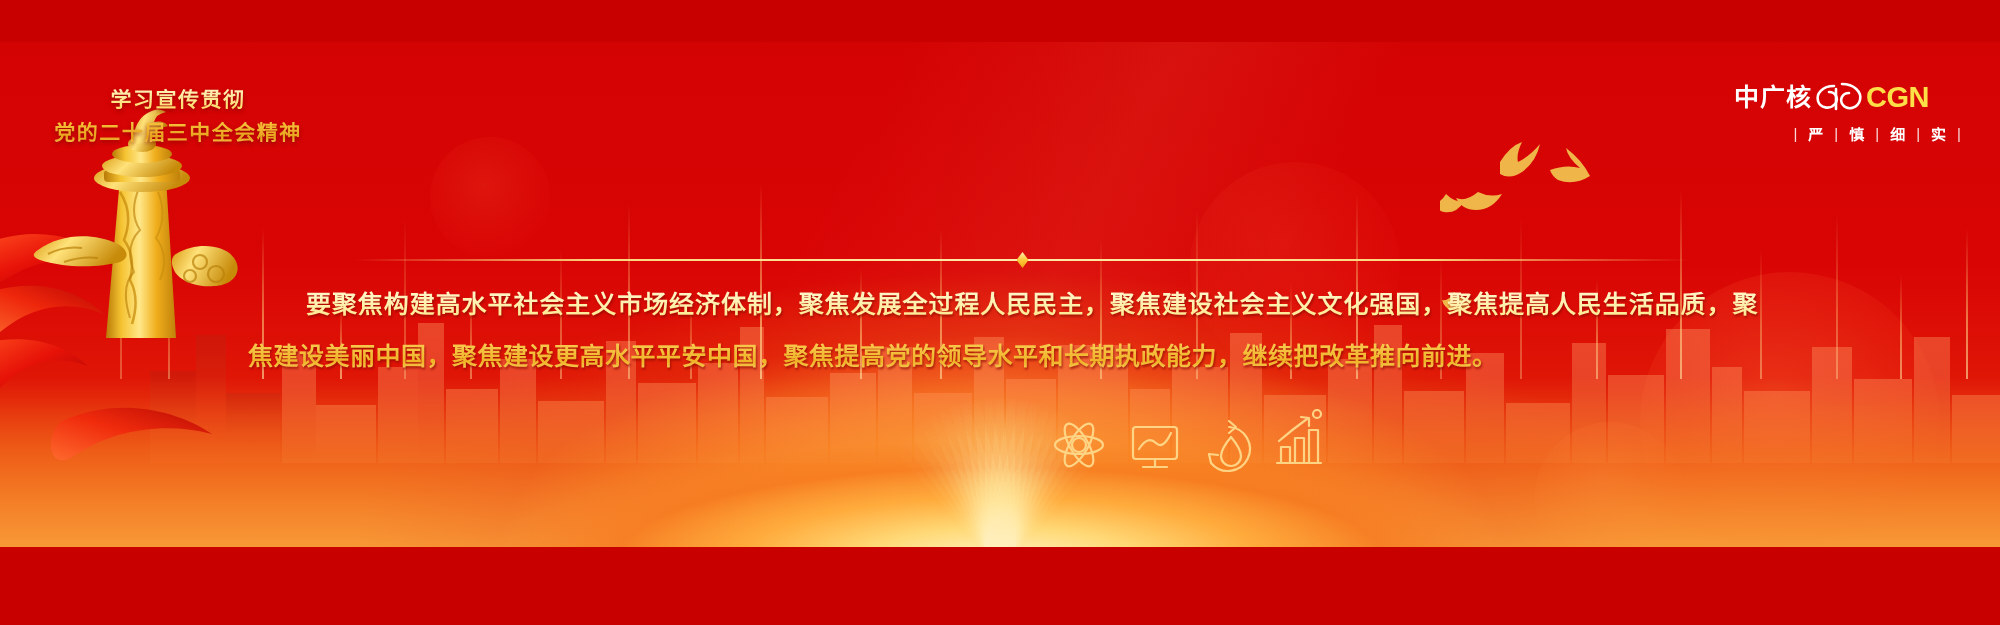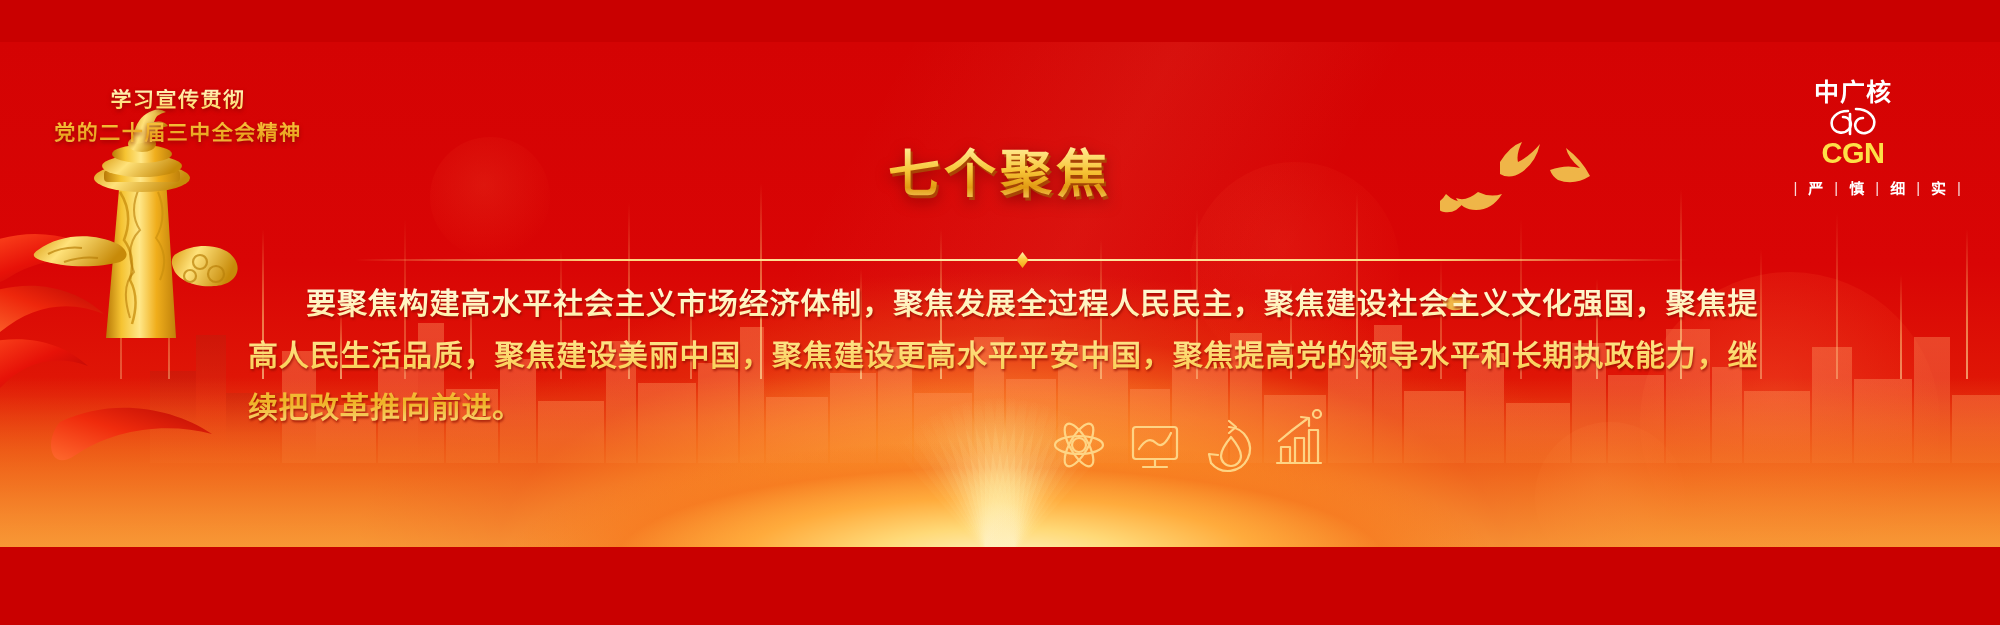--- a/index.html
+++ b/index.html
@@ -122,35 +122,34 @@
   }
   .divider .gem {
     position:absolute; left:50%; top:-6px; margin-left:-6px;
     width:12px; height:16px;
     background:linear-gradient(180deg,#fff0b4,#ffcb3f 45%,#f0a414);
     clip-path:polygon(50% 0%, 100% 50%, 50% 100%, 0% 50%);
   }
 
   .body-text {
     position:absolute; left:248px; top:236px; width:1510px;
-    font-weight:700; font-size:30px; line-height:52px;
+    font-weight:700; font-size:25px; line-height:52px;
     letter-spacing:.5px; text-align:justify;
     background:linear-gradient(180deg,#fffbe6 0%,#ffeea2 30%,#fbd35e 56%,#f0b327 80%,#ffe79c 100%);
     -webkit-background-clip:text; background-clip:text;
     color:transparent; -webkit-text-fill-color:transparent;
     filter:drop-shadow(1px 2px 1px rgba(140,10,0,.7));
     text-indent:58px;
   }
 
   
   .logo { position:absolute; right:28px; top:38px; width:238px; }
   .logo-row {
-    display:flex; align-items:center; justify-content:space-between; gap:0;
+    display:flex; align-items:center; justify-content:flex-start; gap:0;
     color:#fff;
-    flex-direction:column;
   }
   .logo-cn {
     font-size:25px; font-weight:700; letter-spacing:1px; color:#fff;
     line-height:1;
   }
   .logo-en {
     font-size:29px; font-weight:700; letter-spacing:-.5px; color:#fde047;
     line-height:1;
   }
   .logo-tag {
@@ -362,21 +361,20 @@
         <rect x="264" y="33" width="9" height="33"></rect>
         <path d="M234 44 q14 -12 28 -22"></path>
         <path d="M256 20 l8 1 l0 8"></path>
         <circle cx="272" cy="17" r="4"></circle>
       </g>
     </svg>
 
     <div class="slogan">学习宣传贯彻
 党的二十届三中全会精神</div>
 
-    <div class="title">七个聚焦</div>
 
     <div class="divider">
       <div class="bar"></div>
       <div class="gem"></div>
     </div>
 
     <div class="body-text">要聚焦构建高水平社会主义市场经济体制，聚焦发展全过程人民民主，聚焦建设社会主义文化强国，聚焦提高人民生活品质，聚焦建设美丽中国，聚焦建设更高水平平安中国，聚焦提高党的领导水平和长期执政能力，继续把改革推向前进。</div>
 
     <div class="logo">
       <div class="logo-row">

